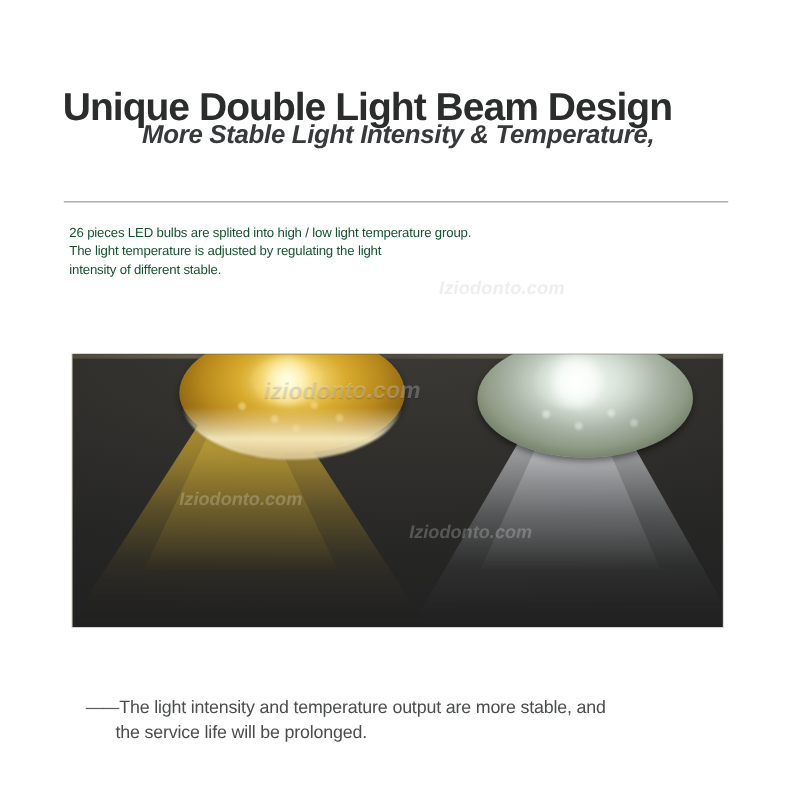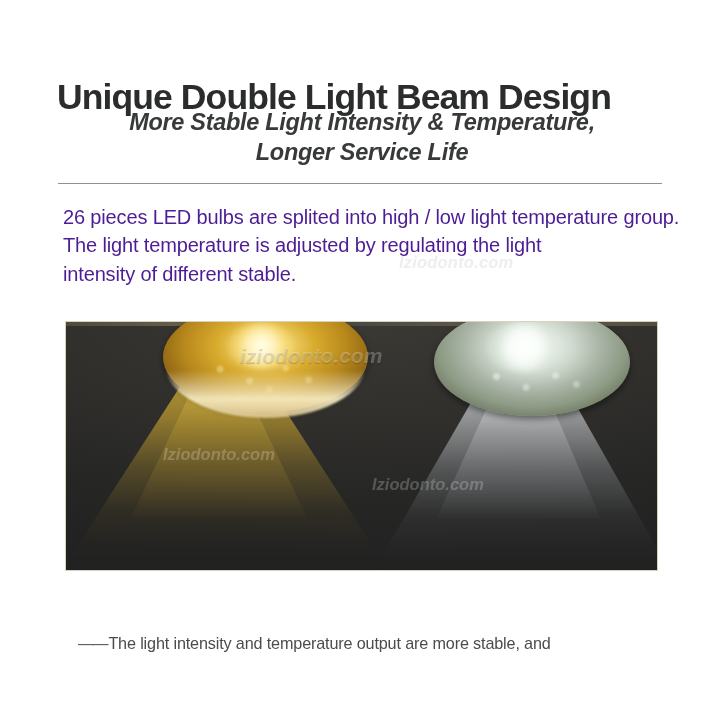--- a/index.html
+++ b/index.html
@@ -59,22 +59,22 @@
     height: 1px;
     background: #8e9192;
   }
 
   
   .body-text {
     position: absolute;
     left: 63px;
     top: 203px;
     width: 620px;
-    font-size: 20px;
-    color: #4c1d95;
+    font-size: 12px;
+    color: #14532d;
     line-height: 1.42;
     letter-spacing: -0.15px;
   }
   .body-text span { display: block; }
 
   
   .wm-page {
     position: absolute;
     font-style: italic;
     font-weight: bold;
@@ -322,21 +322,20 @@
 </style>
 </head>
 <body>
 
 <div class="page">
 
   <h1 class="title">Unique Double Light Beam Design</h1>
 
   <div class="subtitle">
     <span class="l1">More Stable Light Intensity &amp; Temperature,</span>
-    <span class="l2">Longer Service Life</span>
   </div>
 
   <div class="divider"></div>
 
   <div class="body-text">
     <span>26 pieces LED bulbs are splited into high / low light temperature group.</span>
     <span>The light temperature is adjusted by regulating the light</span>
     <span>intensity of different stable.</span>
   </div>
 
@@ -366,15 +365,16 @@
       <div class="hotspot"></div>
     </div>
 
     <div class="wm-photo" id="wm-photo-1">iziodonto.com</div>
     <div class="wm-photo" id="wm-photo-2">Iziodonto.com</div>
     <div class="wm-photo" id="wm-photo-3">Iziodonto.com</div>
   </div>
 
   <div class="caption">
     <span class="dash">——</span><span>The light intensity and temperature output are more stable, and</span>
+    <span class="l2">the service life will be prolonged.</span>
   </div>
 
 </div>
 
 </body></html>

